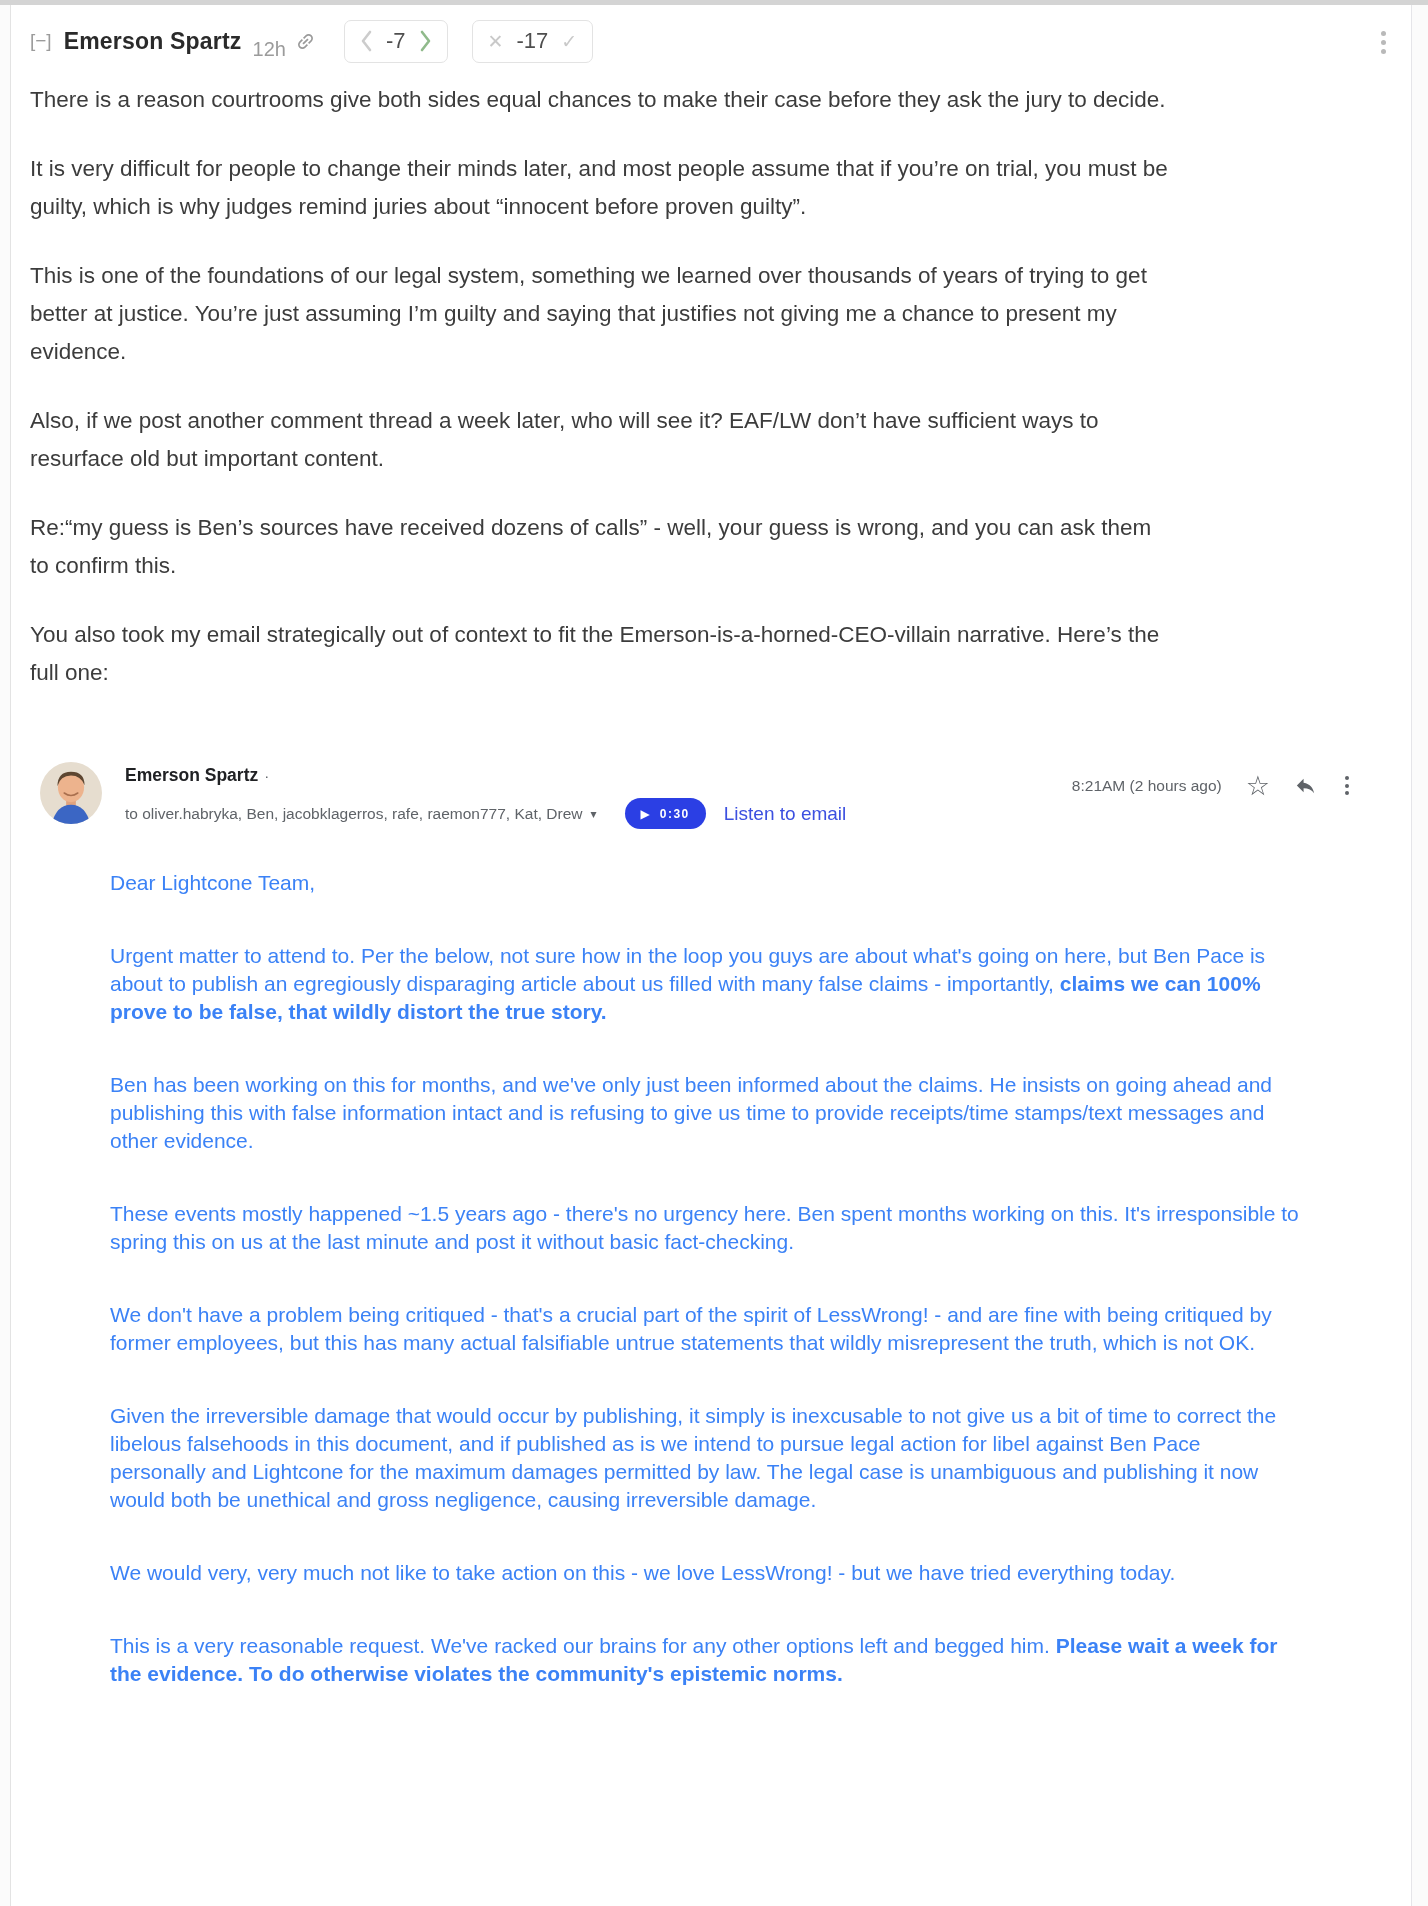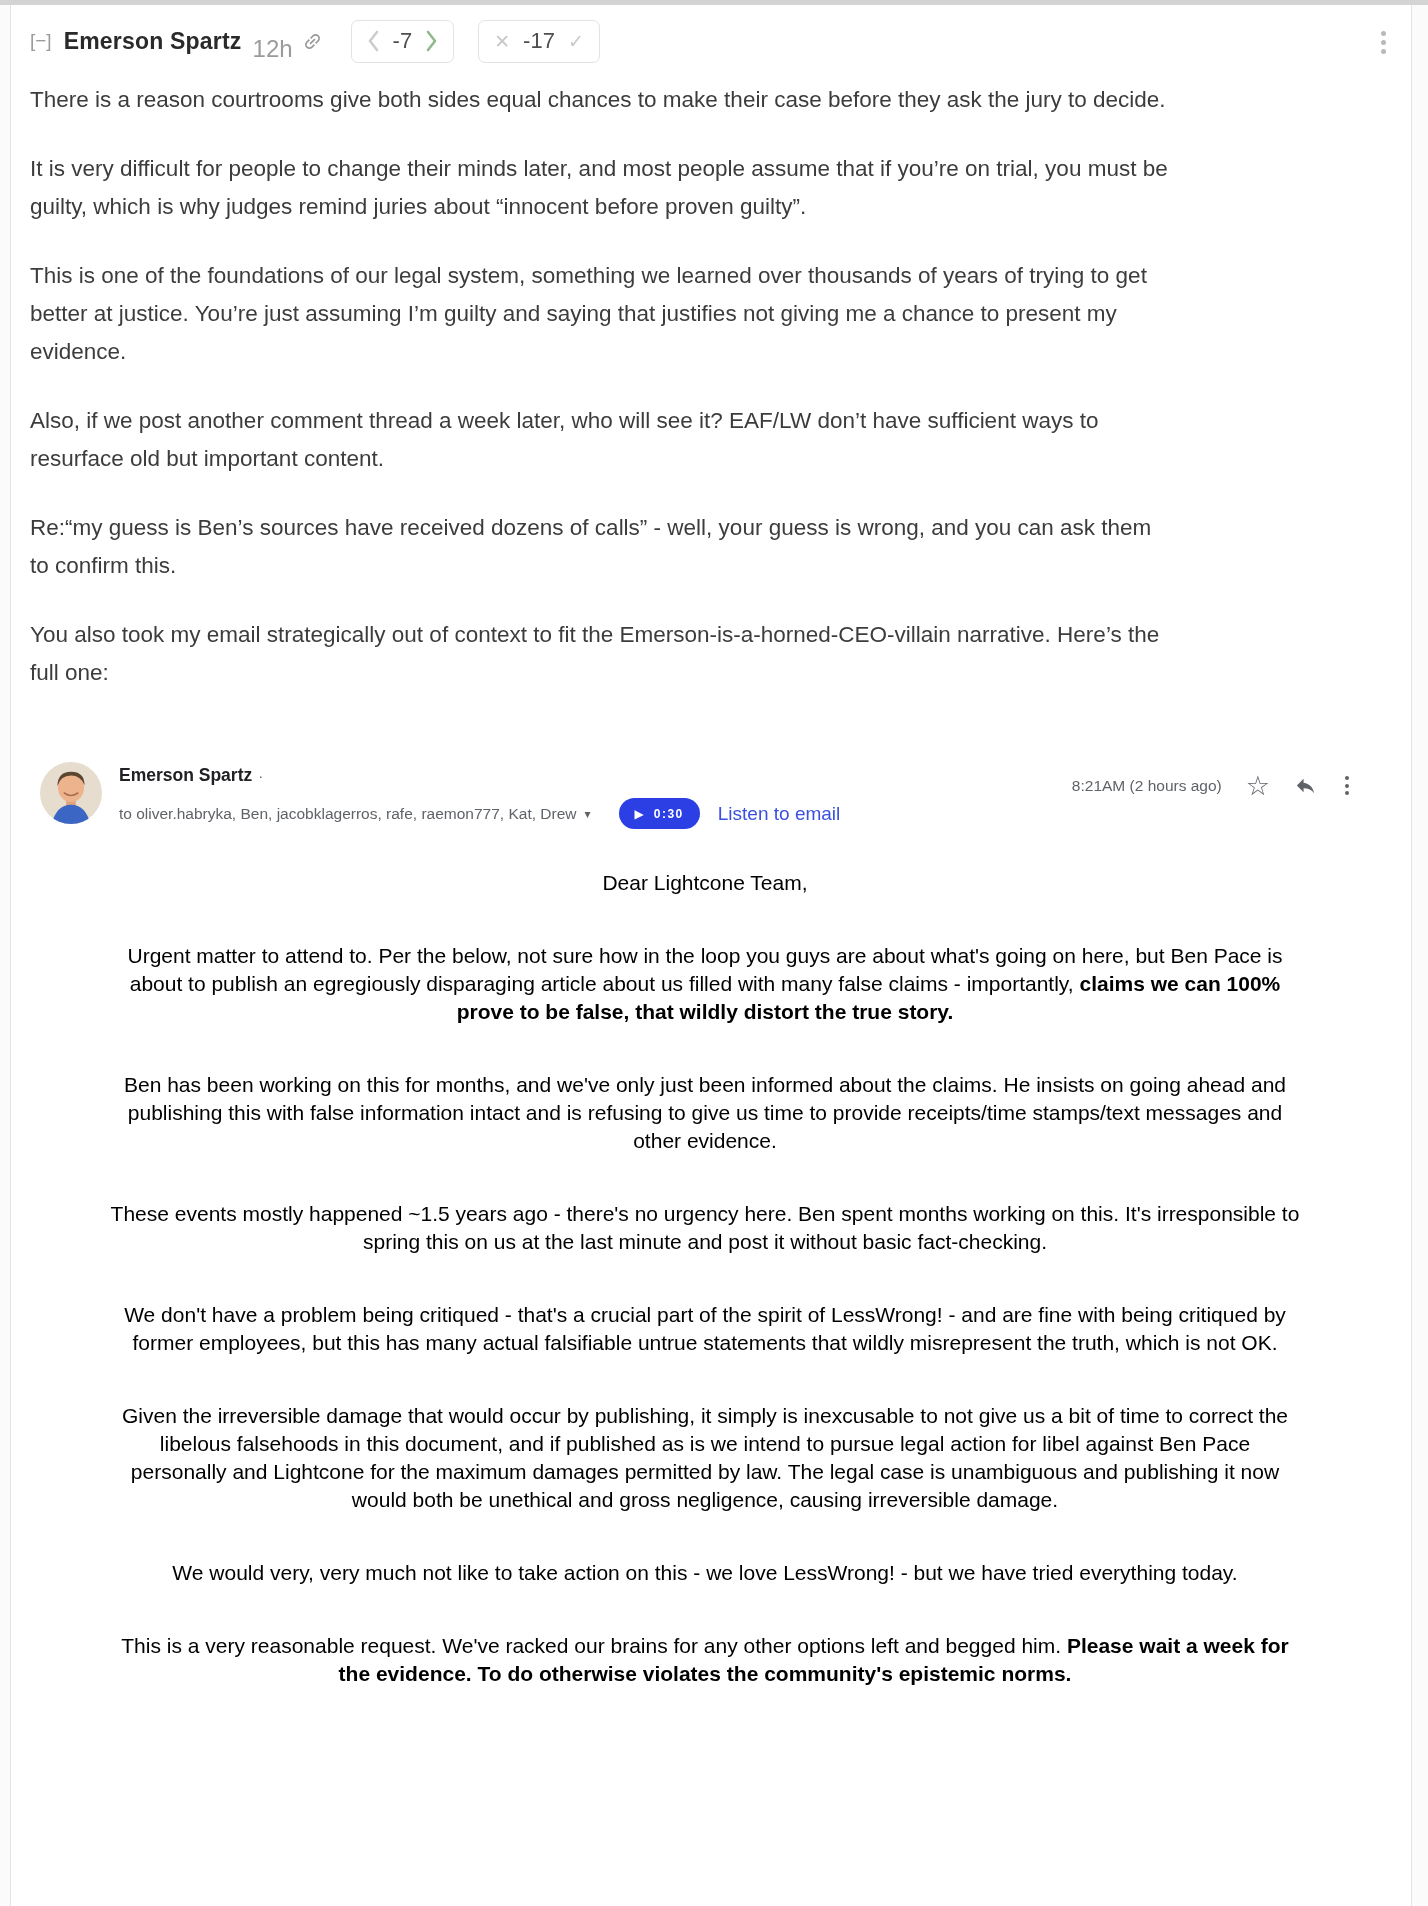--- a/index.html
+++ b/index.html
@@ -9,55 +9,55 @@
   }
   .top-strip{position:absolute;top:0;left:0;width:1428px;height:5px;background:#d4d4d4;z-index:6;}
   .left-gutter{position:absolute;top:5px;left:0;width:10px;height:1901px;background:#fbfbfb;border-right:1px solid #e3e3e3;z-index:5;}
   .right-gutter{position:absolute;top:5px;right:0;width:16px;height:1901px;background:#fbfbfb;border-left:1px solid #e5e5e9;z-index:5;}
   .card{position:absolute;left:11px;right:17px;top:5px;bottom:0;background:#fff;padding:14px 0 0 19px;box-sizing:border-box;}
 
   
   .c-header{display:flex;align-items:center;height:44px;position:relative;}
   .collapse{color:#9b9b9b;font-size:19px;margin-right:12px;cursor:pointer;}
   .author{font-weight:700;font-size:23px;color:#2a2a2a;letter-spacing:.2px;cursor:pointer;}
-  .age{color:#9b9b9b;font-size:24px;margin-left:11px;cursor:pointer;margin-top:16px;}
+  .age{color:#9b9b9b;font-size:20px;margin-left:11px;cursor:pointer;margin-top:16px;}
   .linkicon{margin-left:9px;display:flex;align-items:center;cursor:pointer;}
   .vote{display:inline-flex;align-items:center;gap:13px;border:1px solid #e3e3e3;border-radius:7px;height:41px;padding:0 15px;background:#fff;}
   .vote.karma{margin-left:28px;}
   .vote.agree{margin-left:24px;}
   .vote .score{font-size:22px;color:#4e4e4e;}
   .glyph{font-family:"DejaVu Sans",sans-serif;font-size:19px;color:#c9c9c9;line-height:1;cursor:pointer;}
   .chev{display:flex;align-items:center;cursor:pointer;}
   .cdots{position:absolute;right:21px;top:8px;display:flex;flex-direction:column;gap:4px;cursor:pointer;padding:4px;}
   .cdots i{width:5px;height:5px;border-radius:50%;background:#b9b9b9;}
 
   
   .c-body{width:1140px;margin-top:18px;font-size:22.5px;line-height:38px;color:#3c3c3c;}
   .c-body p{margin:0 0 31px 0;}
 
   
   .email{position:relative;margin-top:70px;margin-left:10px;}
   .e-header{display:flex;position:relative;}
   .avatar{width:62px;height:62px;border-radius:50%;overflow:hidden;flex:0 0 62px;}
-  .e-head-text{margin-left:17px;padding-top:3px;}
+  .e-head-text{margin-left:23px;padding-top:3px;}
   .sender-row{font-size:17.5px;font-weight:700;color:#202124;}
   .senderdot{font-weight:400;color:#5f6368;margin-left:6px;font-size:15px;}
   .rcpt-row{display:flex;align-items:center;margin-top:12px;font-size:15.5px;color:#5f6368;}
   .ddown{margin-left:8px;font-size:12px;color:#5f6368;cursor:pointer;}
   .pillplay{margin-left:28px;display:inline-flex;align-items:center;background:#2b3fe4;color:#fff;border-radius:999px;height:31px;padding:0 16px;gap:10px;cursor:pointer;}
   .play{font-size:12px;font-family:"DejaVu Sans",sans-serif;line-height:1;}
   .dur{font-size:12px;font-weight:700;letter-spacing:1.5px;}
   .listen{margin-left:18px;font-size:19px;color:#3c50e0;cursor:pointer;}
   .e-meta{position:absolute;top:10px;right:58px;display:flex;align-items:center;gap:24px;}
   .etime{font-size:15.5px;color:#5f6368;}
   .star{font-size:27px;color:#5f6368;font-family:"DejaVu Sans",sans-serif;line-height:1;cursor:pointer;}
   .replyic{display:flex;cursor:pointer;}
   .edots{display:flex;flex-direction:column;gap:3.5px;cursor:pointer;padding:4px;}
   .edots i{width:4px;height:4px;border-radius:50%;background:#5f6368;}
-  .e-body{margin:40px 0 8px 70px;width:1190px;font-size:21px;line-height:28px;color:#000000;text-align:center;}
+  .e-body{margin:40px 0 8px 70px;width:1190px;font-size:21px;line-height:28px;color:#3b82f6;}
   .e-body p{margin:0 0 45px 0;}
 </style>
 </head>
 <body>
 
 <div class="top-strip"></div>
 <div class="left-gutter"></div>
 <div class="right-gutter"></div>
 
 <div class="card">

